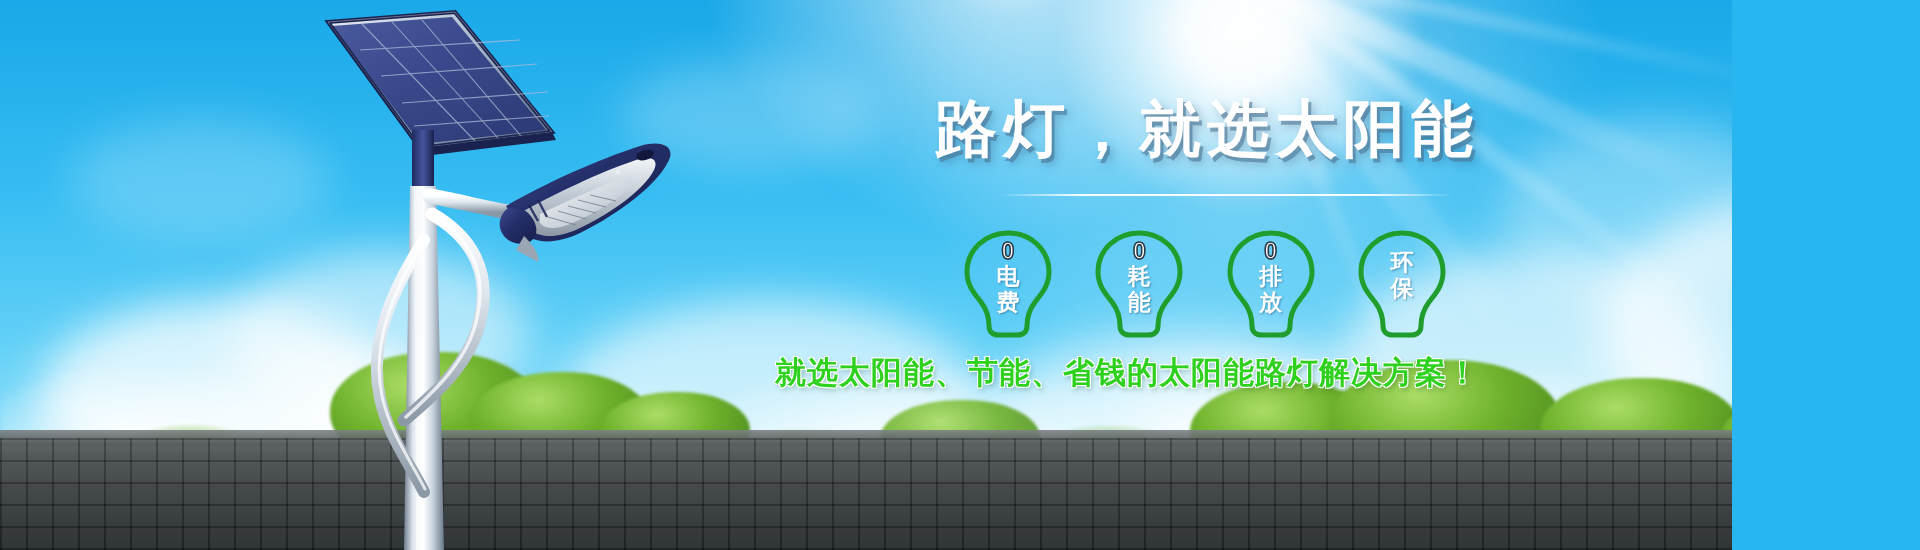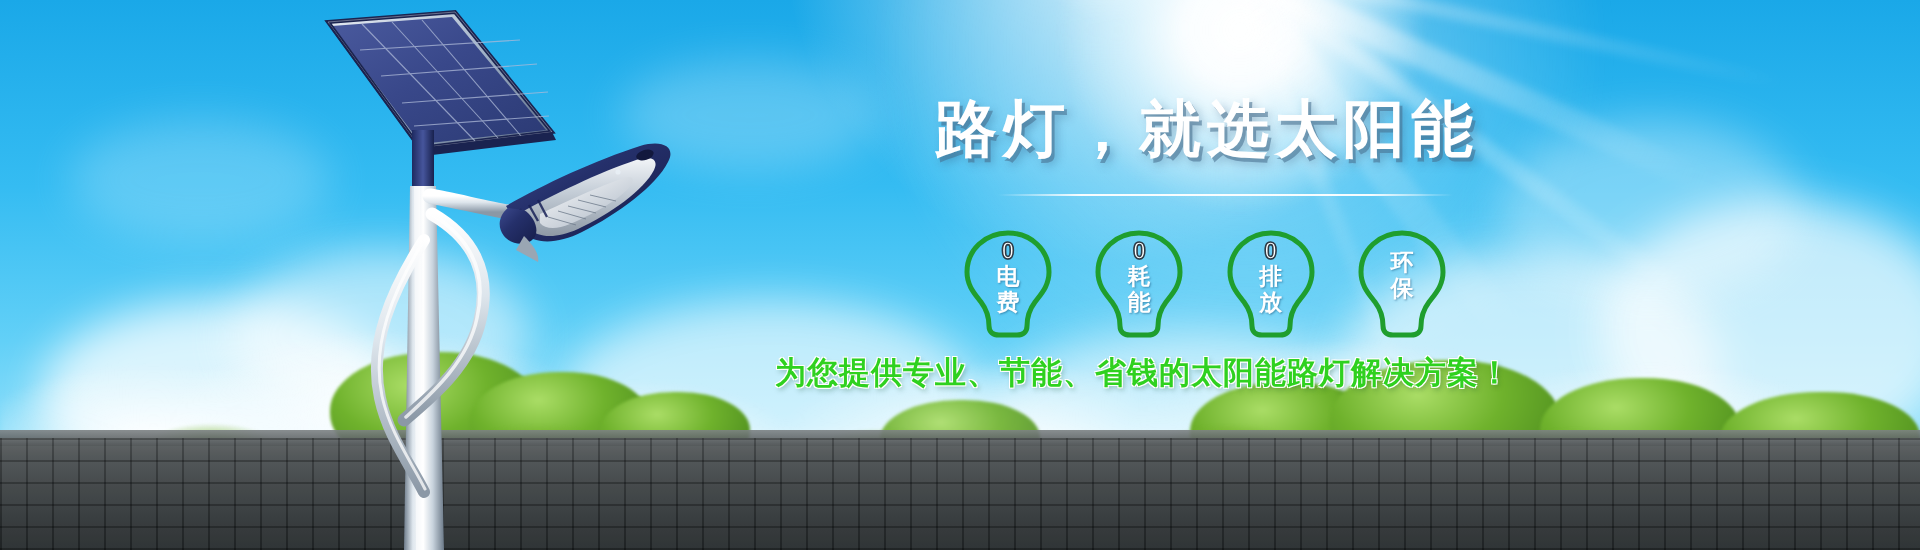--- a/index.html
+++ b/index.html
@@ -1,20 +1,20 @@
 <!DOCTYPE html>
 <html><head>
 <meta charset="utf-8">
 <style>
   * { margin:0; padding:0; box-sizing:border-box; }
   html,body { width:1920px; height:550px; overflow:hidden; background:#29b6f0; }
   body { font-family:"Liberation Sans", sans-serif; }
 
   #banner {
-    position:relative; width:1920px; height:550px; overflow:hidden;
+    position:relative; width:1732px; height:550px; overflow:hidden;
     background:
       radial-gradient(circle at 58% -12%, rgba(255,255,255,0.98) 0%, rgba(255,255,255,0.55) 7%, rgba(255,255,255,0.0) 26%),
       linear-gradient(180deg, #1aa8e8 0%, #35bcf2 34%, #62d0f7 62%, #96e2fb 84%, #bfeffd 100%);
     padding-left: 12px;
   }
 
   
   .sun-core{
     position:absolute; left:1060px; top:-150px; width:360px; height:360px;
     border-radius:50%;
@@ -339,15 +339,15 @@
       </svg>
       <div class="bulb-text" style="top:22px;">
 
         <span class="bulb-label">环</span>
         <span class="bulb-label">保</span>
       </div>
     </div>
 
   </div>
 
-  <div class="tagline">为您提供专业、节能、省钱的太阳能路灯解决方案！</div>
+  <div class="tagline">就选太阳能、节能、省钱的太阳能路灯解决方案！</div>
 
 </div>
 
 </body></html>

